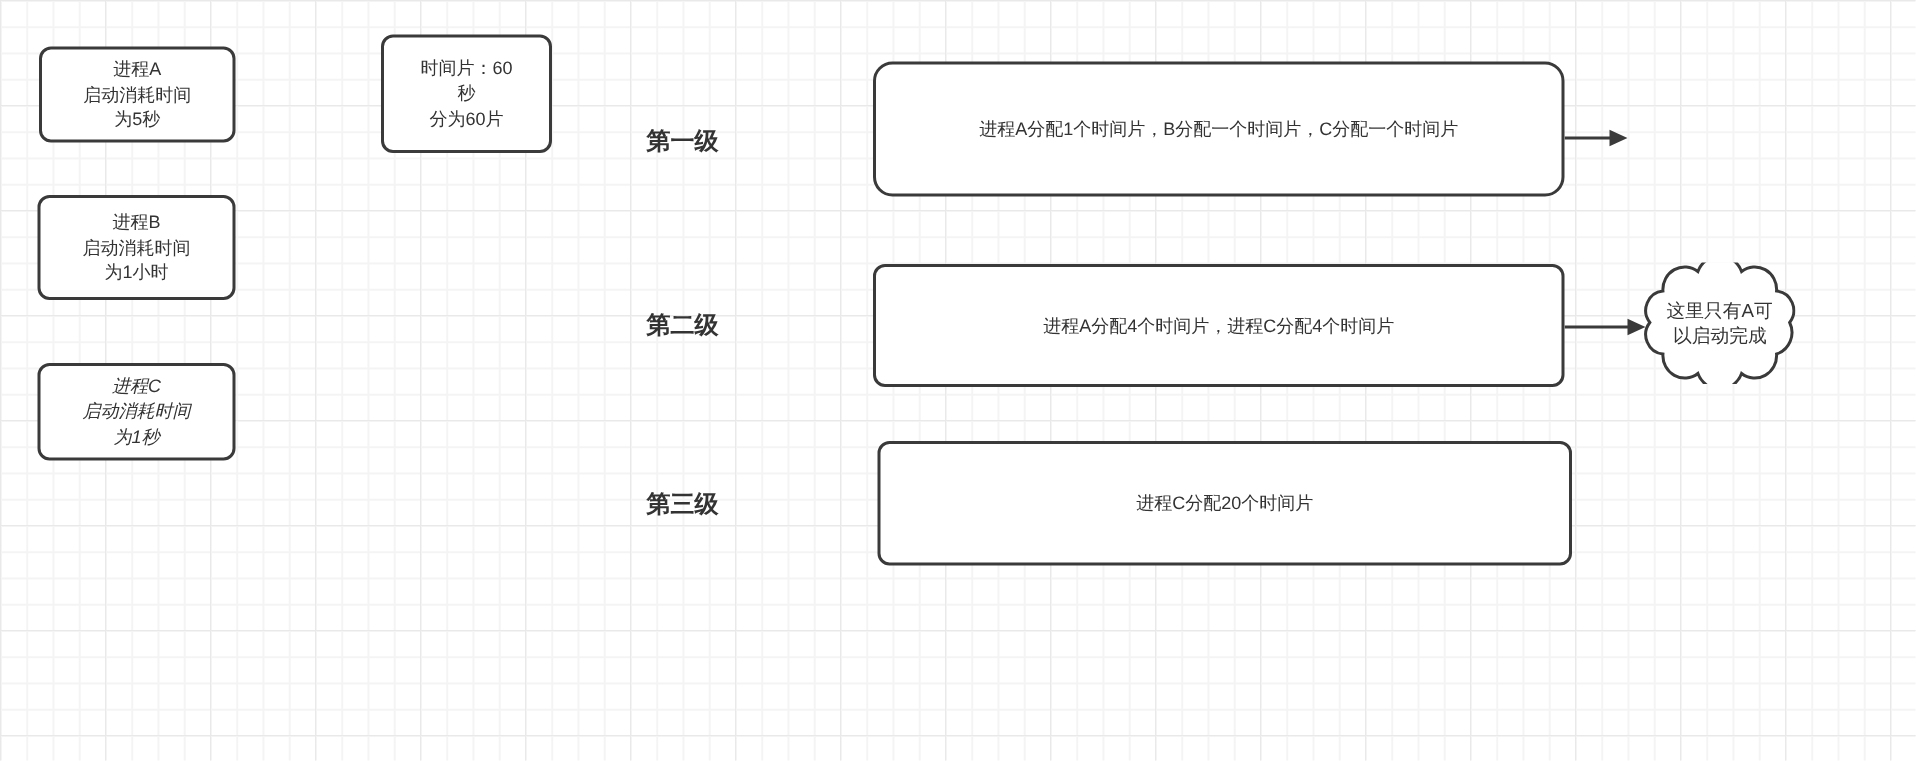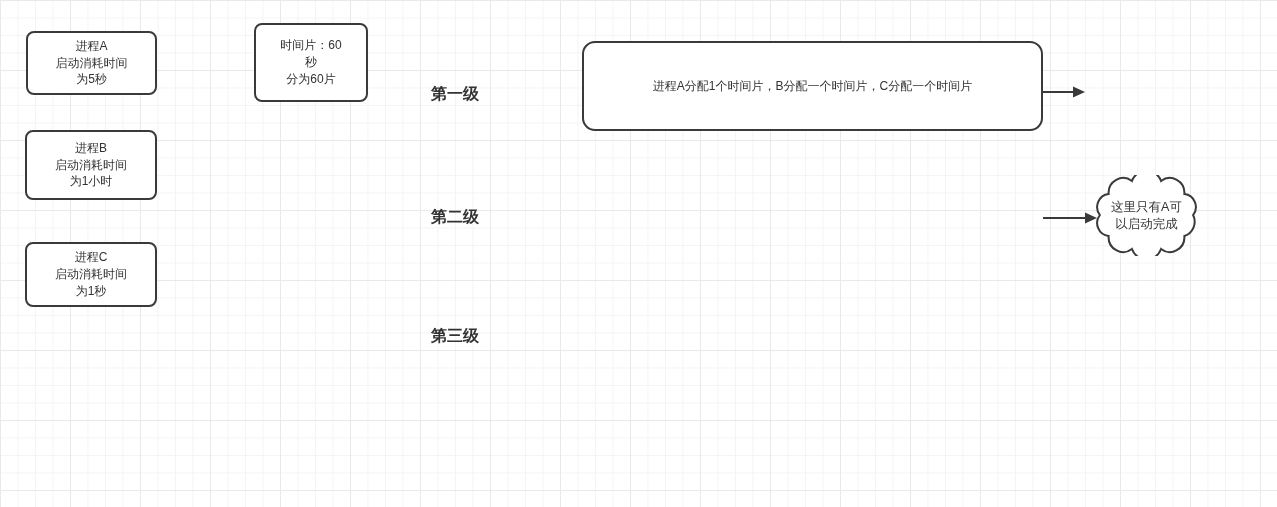--- a/index.html
+++ b/index.html
@@ -60,21 +60,21 @@
     align-items: center;
     justify-content: center;
     text-align: center;
     font-size: 12.5px;
     line-height: 1.3;
     padding: 10px 13px;
   }
   
   #process-box-a { left: 26px;  top: 31px;  width: 131px; height: 64px; }
   #process-box-b { left: 25px;  top: 130px; width: 132px; height: 70px; }
-  #process-box-c { left: 25px;  top: 242px; width: 132px; height: 65px; }
+  #process-box-c { left: 25px;  top: 242px; width: 132px; height: 65px; font-style: italic; }
   #timeslice-box { left: 254px; top: 23px;  width: 114px; height: 79px; }
   #level1-box    { left: 582px; top: 41px;  width: 461px; height: 90px; border-radius: 13px; }
   #level2-box    { left: 582px; top: 176px; width: 461px; height: 82px; }
   #level3-box    { left: 585px; top: 294px; width: 463px; height: 83px; }
   #level1-label  { left: 431px; top: 84px; }
   #level2-label  { left: 431px; top: 207px; }
   #level3-label  { left: 431px; top: 326px; }
   #arrow-level1  { left: 1043px; top: 84px;  width: 42px; height: 16px; }
   #arrow-level2  { left: 1043px; top: 210px; width: 54px; height: 16px; }
   #cloud-level1  { left: 1081px; top: 50px;  width: 108px; height: 84px; }
@@ -107,20 +107,26 @@
 分为60片</span>
   </div>
 
   <div id="level1-label" class="level-label">第一级</div>
   <div id="level2-label" class="level-label">第二级</div>
   <div id="level3-label" class="level-label">第三级</div>
 
   <div id="level1-box" class="shape-box">
     <span>进程A分配1个时间片，B分配一个时间片，C分配一个时间片</span>
   </div>
+  <div id="level2-box" class="shape-box">
+    <span>进程A分配4个时间片，进程C分配4个时间片</span>
+  </div>
+  <div id="level3-box" class="shape-box">
+    <span>进程C分配20个时间片</span>
+  </div>
 
   <svg id="arrow-level1" class="edge" viewBox="0 0 42 16">
     <line x1="0" y1="8" x2="31" y2="8" stroke="#3a3a3a" stroke-width="2"></line>
     <polygon points="30,2.5 42,8 30,13.5" fill="#3a3a3a"></polygon>
   </svg>
   <svg id="arrow-level2" class="edge" viewBox="0 0 54 16">
     <line x1="0" y1="8" x2="43" y2="8" stroke="#3a3a3a" stroke-width="2"></line>
     <polygon points="42,2.5 54,8 42,13.5" fill="#3a3a3a"></polygon>
   </svg>
 

